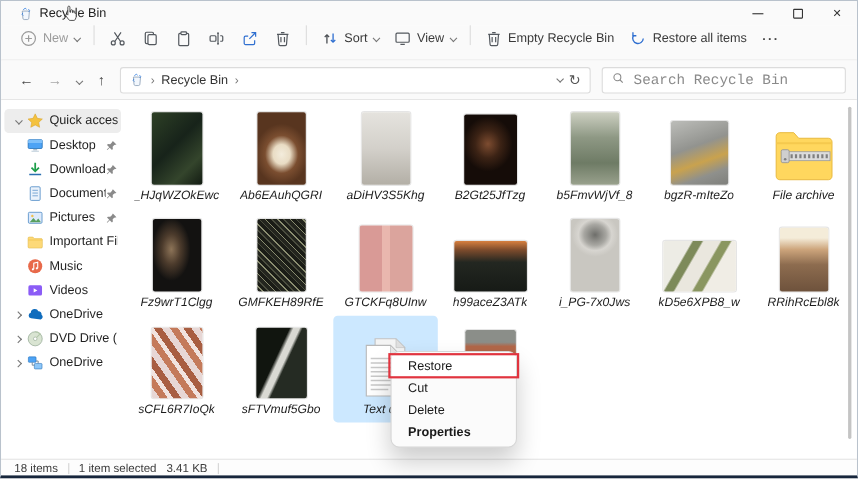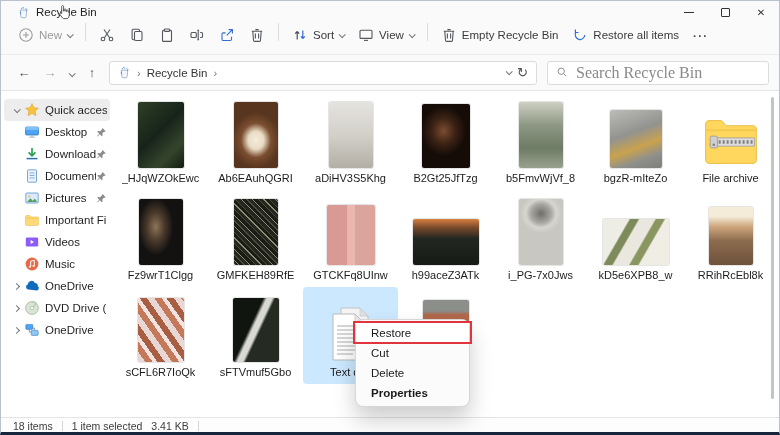--- a/index.html
+++ b/index.html
@@ -36,39 +36,39 @@
   .nav-ic.small{width:16px;}
   .addr-box{display:flex;align-items:center;height:24px;border:1px solid #dcdcdc;background:#fff;border-radius:3px;
             width:428px;margin-left:4px;padding:0 8px;gap:6px;font-size:11.5px;color:#333;flex:none;}
   .addr-box svg{width:13px;height:13px;display:block;}
   .crumb-sep{color:#777;font-size:11px;}
   .addr-spacer{flex:1;}
   .refresh-ic{font-size:13px;color:#555;}
   .search-box{display:flex;align-items:center;height:24px;border:1px solid #dcdcdc;background:#fff;border-radius:3px;
               flex:1;margin-left:10px;padding:0 8px;gap:6px;}
   .search-box svg{width:12px;height:12px;flex:none;}
-  .search-box input{border:none;outline:none;font-size:16px;color:#333;width:100%;background:transparent;
-                    font-family:Liberation Serif, serif;}
+  .search-box input{border:none;outline:none;font-size:13px;color:#333;width:100%;background:transparent;
+                    font-family:Liberation Mono, monospace;}
   .search-box input::placeholder{color:#8a8a8a;}
   
   .bodyrow{display:flex;height:326px;background:#fff;}
   .sidebar{width:112px;padding-top:8px;flex:none;font-size:11.5px;overflow:hidden;}
   .sb-row{display:flex;align-items:center;height:22px;padding:0 3px 0 5px;margin:0 3px;border-radius:4px;color:#1f1f1f;}
   .sb-row.sel{background:#ededed;}
   .sb-row.gap{margin-top:0;}
   .chev-slot{width:15px;display:flex;justify-content:center;flex:none;}
   .sb-ic{width:16px;height:16px;margin-right:5px;flex:none;}
   .sb-ic svg{width:16px;height:16px;display:block;}
   .sb-lb{white-space:nowrap;overflow:hidden;}
   .pin{margin-left:auto;width:11px;height:11px;flex:none;}
   .pin svg{width:11px;height:11px;display:block;}
   .content{position:relative;flex:1;}
   .grid{display:grid;grid-template-columns:repeat(7,95px);grid-auto-rows:97px;padding-top:2px;}
   .cell{display:flex;flex-direction:column;align-items:center;justify-content:flex-end;
-        padding-bottom:5px;border-radius:4px;overflow:hidden;}
+        padding-bottom:5px;border-radius:4px;overflow:hidden;font-style:italic;}
   .cell.selected{background:#cce8ff;}
   .thumb{border-radius:2px;box-shadow:0 0 0 1px rgba(0,0,0,.10);flex:none;}
   .icn{flex:none;}
   .icn svg{display:block;}
   .flabel{margin-top:4px;font-size:11px;color:#1c1c1c;max-width:92px;white-space:nowrap;overflow:hidden;
           height:13px;line-height:13px;text-align:center;}
   .vscroll{position:absolute;right:5px;top:6px;width:3px;height:302px;background:#c4c4c4;border-radius:2px;}
   
   .ctx{position:absolute;left:354px;top:318px;width:115px;background:#fbfbfb;border:1px solid #d6d6d6;
        border-radius:8px;box-shadow:0 12px 22px rgba(0,0,0,.20);padding:3px 0;z-index:40;}
@@ -331,37 +331,37 @@
               <path d="M1.5 4.5c0-.6.4-1 1-1h3.4l1.3 1.4h6.3c.6 0 1 .4 1 1v6.6c0 .6-.4 1-1 1h-11c-.6 0-1-.4-1-1z" fill="#fdd978" stroke="#e0b94e" stroke-width=".5"></path>
               <path d="M1.5 6.2h13" stroke="#f3c855" stroke-width=".9"></path>
             </svg>
           </span>
           <span class="sb-lb">Important Files</span>
         </div>
         <div class="sb-row">
           <span class="chev-slot"></span>
           <span class="sb-ic">
             <svg viewBox="0 0 16 16">
-              <rect x="1.8" y="3.4" width="12.4" height="9.2" rx="1.4" fill="#8b5cf6"></rect>
-              <path d="M6.6 6l3.4 2-3.4 2z" fill="#fff"></path>
-            </svg>
-          </span>
-          <span class="sb-lb">Videos</span>
-        </div>
-        <div class="sb-row">
-          <span class="chev-slot"></span>
-          <span class="sb-ic">
-            <svg viewBox="0 0 16 16">
               <circle cx="8" cy="8" r="6.4" fill="#e8694a"></circle>
               <path d="M6.7 10.7V5.2l3.6-.9v5.5" stroke="#fff" stroke-width="1" fill="none"></path>
               <circle cx="5.9" cy="10.8" r="1" fill="#fff"></circle>
               <circle cx="9.5" cy="9.9" r="1" fill="#fff"></circle>
             </svg>
           </span>
           <span class="sb-lb">Music</span>
+        </div>
+        <div class="sb-row">
+          <span class="chev-slot"></span>
+          <span class="sb-ic">
+            <svg viewBox="0 0 16 16">
+              <rect x="1.8" y="3.4" width="12.4" height="9.2" rx="1.4" fill="#8b5cf6"></rect>
+              <path d="M6.6 6l3.4 2-3.4 2z" fill="#fff"></path>
+            </svg>
+          </span>
+          <span class="sb-lb">Videos</span>
         </div>
         <div class="sb-row gap">
           <span class="chev-slot">
             <i class="chev right"></i>
           </span>
           <span class="sb-ic">
             <svg viewBox="0 0 16 16">
               <path d="M4.3 11.4a2.6 2.6 0 01-.3-5.1A3.6 3.6 0 0110.9 5a3 3 0 012.9 3.1 2.4 2.4 0 01-.8 4.3z" fill="#0f6cbd"></path>
             </svg>
           </span>

